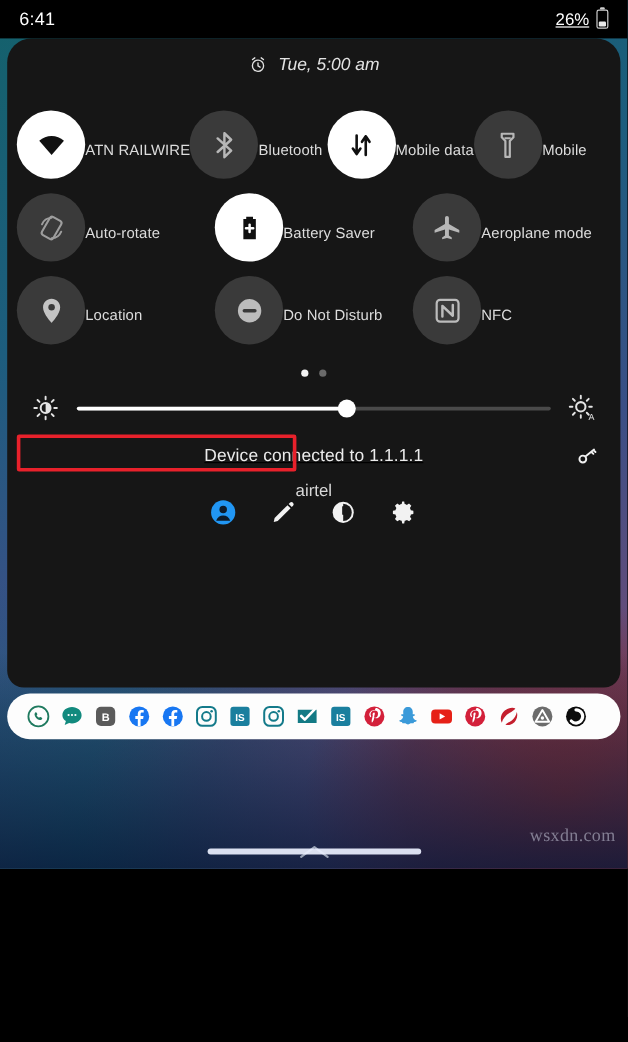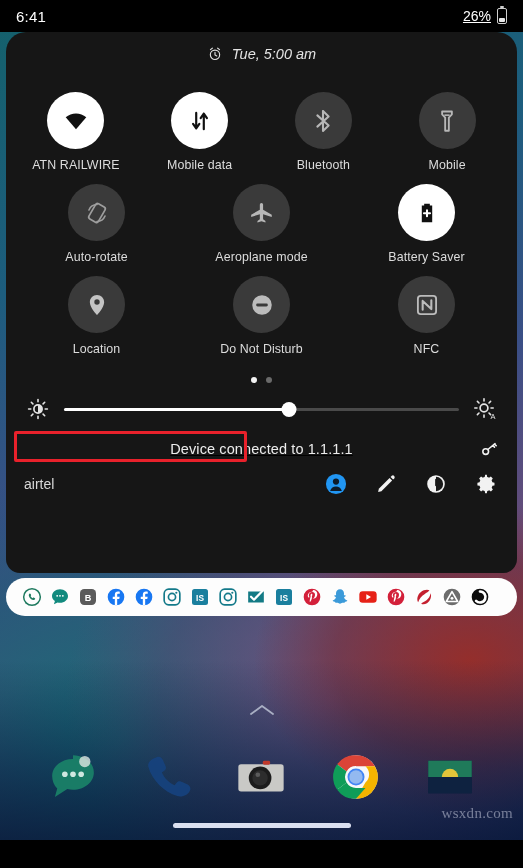--- a/index.html
+++ b/index.html
@@ -2,21 +2,21 @@
 <html><head>
 <meta charset="utf-8">
 <style>
   html,body{margin:0;padding:0;}
   body{
     width:523px;height:868px;overflow:hidden;
     background:#000;
     font-family:"Liberation Sans", sans-serif;
     -webkit-font-smoothing:antialiased;
   }
-  #screen{position:relative;width:523px;height:840px;overflow:hidden;}
+  #screen{position:relative;width:523px;height:724px;overflow:hidden;}
 
   
   .wallpaper{
     position:absolute;left:0;top:0;width:523px;height:868px;
     background:
       radial-gradient(ellipse 300px 220px at 470px 660px, rgba(150,45,40,.95) 0%, rgba(120,40,45,.55) 45%, rgba(90,40,60,0) 72%),
       radial-gradient(ellipse 340px 300px at 330px 700px, rgba(124,86,132,.85) 0%, rgba(95,70,115,.45) 50%, rgba(60,60,100,0) 78%),
       radial-gradient(ellipse 420px 330px at 120px 740px, rgba(18,112,120,.95) 0%, rgba(20,95,118,.6) 50%, rgba(20,70,110,0) 82%),
       radial-gradient(ellipse 520px 260px at 290px 860px, rgba(20,60,120,.9) 0%, rgba(18,45,95,.6) 55%, rgba(15,35,75,0) 85%),
       linear-gradient(160deg,#14616b 0%,#1d5d7e 28%,#3a4f86 50%,#6b4c78 70%,#7d4055 86%,#10284f 100%);
@@ -56,21 +56,21 @@
   .qs-header{
     height:44px;display:flex;align-items:center;justify-content:center;gap:9px;color:#e6e6e6;
   }
   .qs-header-text{font-size:14.5px;color:#e3e3e3;font-style:italic;}
   .alarm-ico{width:16px;height:16px;display:block;}
 
   
   .tiles{padding:4px 8px 0 8px;}
   .tile-row{display:flex;}
   .tile{
-    flex:1;display:flex;flex-direction:column;align-items:center;
+    flex:1;display:flex;flex-direction:row;align-items:center;
     padding-top:12px;
   }
   .tile-circle{
     width:57px;height:57px;border-radius:50%;
     display:flex;align-items:center;justify-content:center;
     background:#3a3a3a;
   }
   .tile-circle.on{background:#ffffff;}
   .tile-ico{width:26px;height:26px;display:block;}
   .tile-label{
@@ -97,21 +97,21 @@
   }
 
   
   .qs-footer{position:relative;padding:0 18px;margin-top:14px;}
   .conn-row{
     display:flex;align-items:center;justify-content:center;height:28px;text-decoration:underline;
   }
   .conn-text{font-size:14.5px;color:#ececec;letter-spacing:.1px;}
   .footer-row{
     display:flex;align-items:center;justify-content:space-between;
-    margin-top:6px;height:30px;
+    margin-top:6px;height:30px;flex-direction:column;
   }
   .carrier{font-size:14px;color:#d8d8d8;}
   .footer-icons{display:flex;align-items:center;gap:28px;padding-right:2px;}
   .f-ico{width:22px;height:22px;display:block;}
   .vpn-wrap{position:absolute;right:18px;top:0;height:28px;display:flex;align-items:center;}
   .vpn-ico{width:19px;height:19px;display:block;}
 
   
   .redbox{
     position:absolute;left:8px;top:-4px;width:233px;height:31px;
@@ -180,36 +180,36 @@
         <div class="tile">
           <div class="tile-circle on">
             <svg class="tile-ico" viewBox="0 0 24 24">
               <path d="M2.5 8.6C5.2 6.3 8.5 5 12 5s6.8 1.3 9.5 3.6L12 19.5 2.5 8.6z" fill="#101010"></path>
             </svg>
           </div>
           <div class="tile-label">ATN RAILWIRE</div>
         </div>
 
         <div class="tile">
+          <div class="tile-circle">
+            <svg class="tile-ico" viewBox="0 0 24 24">
+              <path d="M12 2.8v18.4l5.2-5-10.4-9.4M12 2.8l5.2 5-10.4 9.4" fill="none" stroke="#b7b7b7" stroke-width="1.9" stroke-linecap="round" stroke-linejoin="round"></path>
+            </svg>
+          </div>
+          <div class="tile-label">Bluetooth</div>
+        </div>
+
+        <div class="tile">
           <div class="tile-circle on">
             <svg class="tile-ico" viewBox="0 0 24 24">
               <path d="M8.5 4.5v12.5M8.5 18.8 5.6 14.6M8.5 18.8 11.4 14.6" fill="none" stroke="#101010" stroke-width="2" stroke-linecap="round" stroke-linejoin="round"></path>
               <path d="M15.5 19.5V7M15.5 5.2 12.6 9.4M15.5 5.2 18.4 9.4" fill="none" stroke="#101010" stroke-width="2" stroke-linecap="round" stroke-linejoin="round"></path>
             </svg>
           </div>
           <div class="tile-label">Mobile data</div>
-        </div>
-
-        <div class="tile">
-          <div class="tile-circle">
-            <svg class="tile-ico" viewBox="0 0 24 24">
-              <path d="M12 2.8v18.4l5.2-5-10.4-9.4M12 2.8l5.2 5-10.4 9.4" fill="none" stroke="#b7b7b7" stroke-width="1.9" stroke-linecap="round" stroke-linejoin="round"></path>
-            </svg>
-          </div>
-          <div class="tile-label">Bluetooth</div>
         </div>
 
         <div class="tile">
           <div class="tile-circle">
             <svg class="tile-ico" viewBox="0 0 24 24">
               <path d="M7.5 3.2h9v2.6l-2.8 3v12.2h-3.4V8.8L7.5 5.8z" fill="none" stroke="#b7b7b7" stroke-width="1.7" stroke-linejoin="round"></path>
               <path d="M9.6 6.6h4.8" stroke="#b7b7b7" stroke-width="1.5"></path>
             </svg>
           </div>
           <div class="tile-label">Mobile</div>
@@ -222,36 +222,36 @@
             <svg class="tile-ico" viewBox="0 0 24 24">
               <rect x="7" y="4" width="10" height="16" rx="2" fill="none" stroke="#9e9e9e" stroke-width="1.6" transform="rotate(30 12 12)"></rect>
               <path d="M4.6 9.2A8 8 0 0 1 12 4.2" fill="none" stroke="#9e9e9e" stroke-width="1.5" stroke-linecap="round"></path>
               <path d="M19.4 14.8A8 8 0 0 1 12 19.8" fill="none" stroke="#9e9e9e" stroke-width="1.5" stroke-linecap="round"></path>
             </svg>
           </div>
           <div class="tile-label">Auto-rotate</div>
         </div>
 
         <div class="tile">
-          <div class="tile-circle">
-            <svg class="tile-ico" viewBox="0 0 24 24">
-              <path d="M21 15.6v-2l-8-4.6V4.2a1.5 1.5 0 0 0-3 0v4.8l-8 4.6v2l8-2.4v4.6l-2.2 1.5v1.4l3.7-1 3.7 1v-1.4L13 17.8v-4.6z" fill="#b7b7b7"></path>
-            </svg>
-          </div>
-          <div class="tile-label">Aeroplane mode</div>
-        </div>
-
-        <div class="tile">
           <div class="tile-circle on">
             <svg class="tile-ico" viewBox="0 0 24 24">
               <path d="M9.4 3.4h5.2v1.6h2.2v15.6H7.2V5h2.2z" fill="#101010"></path>
               <path d="M12 9.4v5.6M9.2 12.2h5.6" stroke="#ffffff" stroke-width="1.9" stroke-linecap="round"></path>
             </svg>
           </div>
           <div class="tile-label">Battery Saver</div>
+        </div>
+
+        <div class="tile">
+          <div class="tile-circle">
+            <svg class="tile-ico" viewBox="0 0 24 24">
+              <path d="M21 15.6v-2l-8-4.6V4.2a1.5 1.5 0 0 0-3 0v4.8l-8 4.6v2l8-2.4v4.6l-2.2 1.5v1.4l3.7-1 3.7 1v-1.4L13 17.8v-4.6z" fill="#b7b7b7"></path>
+            </svg>
+          </div>
+          <div class="tile-label">Aeroplane mode</div>
         </div>
 
       </div>
 
       <div class="tile-row">
         <div class="tile">
           <div class="tile-circle">
             <svg class="tile-ico" viewBox="0 0 24 24">
               <path d="M12 2.8c-3.7 0-6.6 2.9-6.6 6.6 0 4.9 6.6 11.8 6.6 11.8s6.6-6.9 6.6-11.8c0-3.7-2.9-6.6-6.6-6.6z" fill="#c4c4c4"></path>
               <circle cx="12" cy="9.3" r="2.5" fill="#3a3a3a"></circle>

